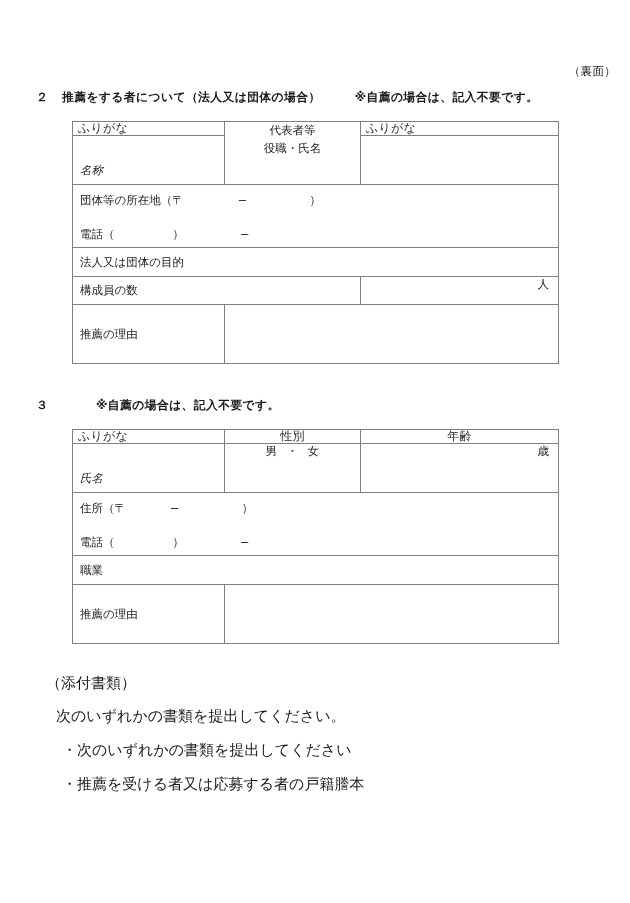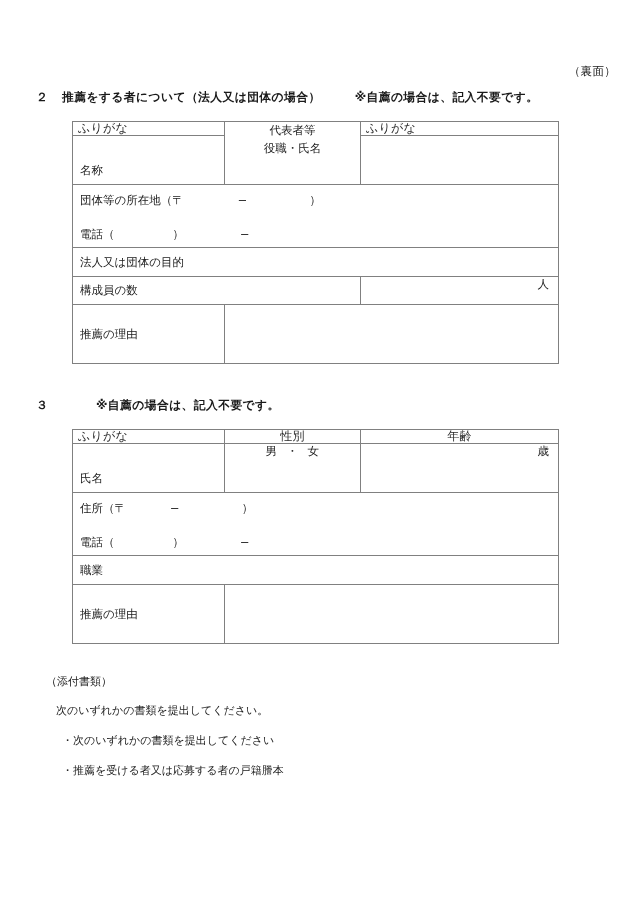--- a/index.html
+++ b/index.html
@@ -87,20 +87,21 @@
   }
 
   
   .label-bl {
     display: flex;
     align-items: flex-end;
     height: 100%;
     box-sizing: border-box;
     padding: 0 7px 6px 7px;
     white-space: nowrap;
+    font-style: italic;
   }
   .label-center {
     display: flex;
     align-items: center;
     justify-content: center;
     height: 100%;
     box-sizing: border-box;
     text-align: center;
     line-height: 1.55;
     white-space: nowrap;
@@ -165,21 +166,21 @@
     letter-spacing: 0.5px;
     white-space: nowrap;
   }
   .gender-choice .sep { margin: 0 9px; }
 
   
   .attachments {
     position: absolute;
     left: 46px;
     top: 676px;
-    font-size: 11px;
+    font-size: 15px;
     line-height: 1;
   }
   .attachments .att-title {
     margin-bottom: 18px;
     white-space: nowrap;
   }
   .attachments .att-intro {
     margin-left: 10px;
     margin-bottom: 19px;
     white-space: nowrap;

